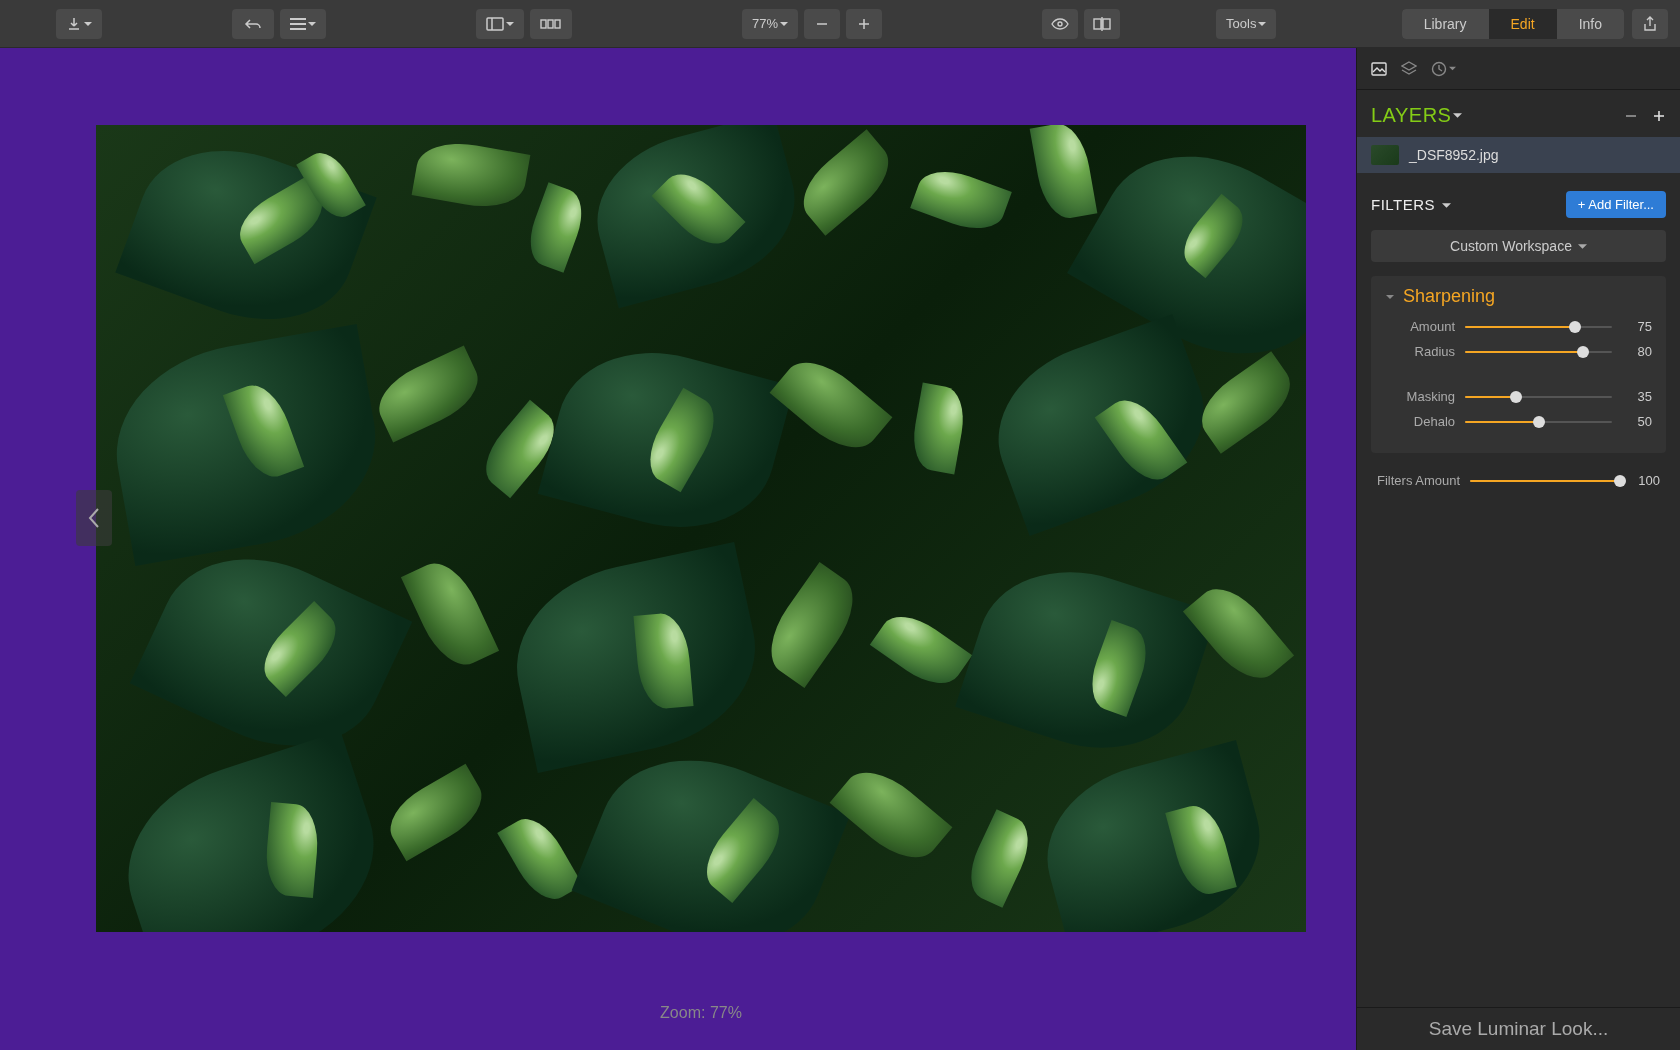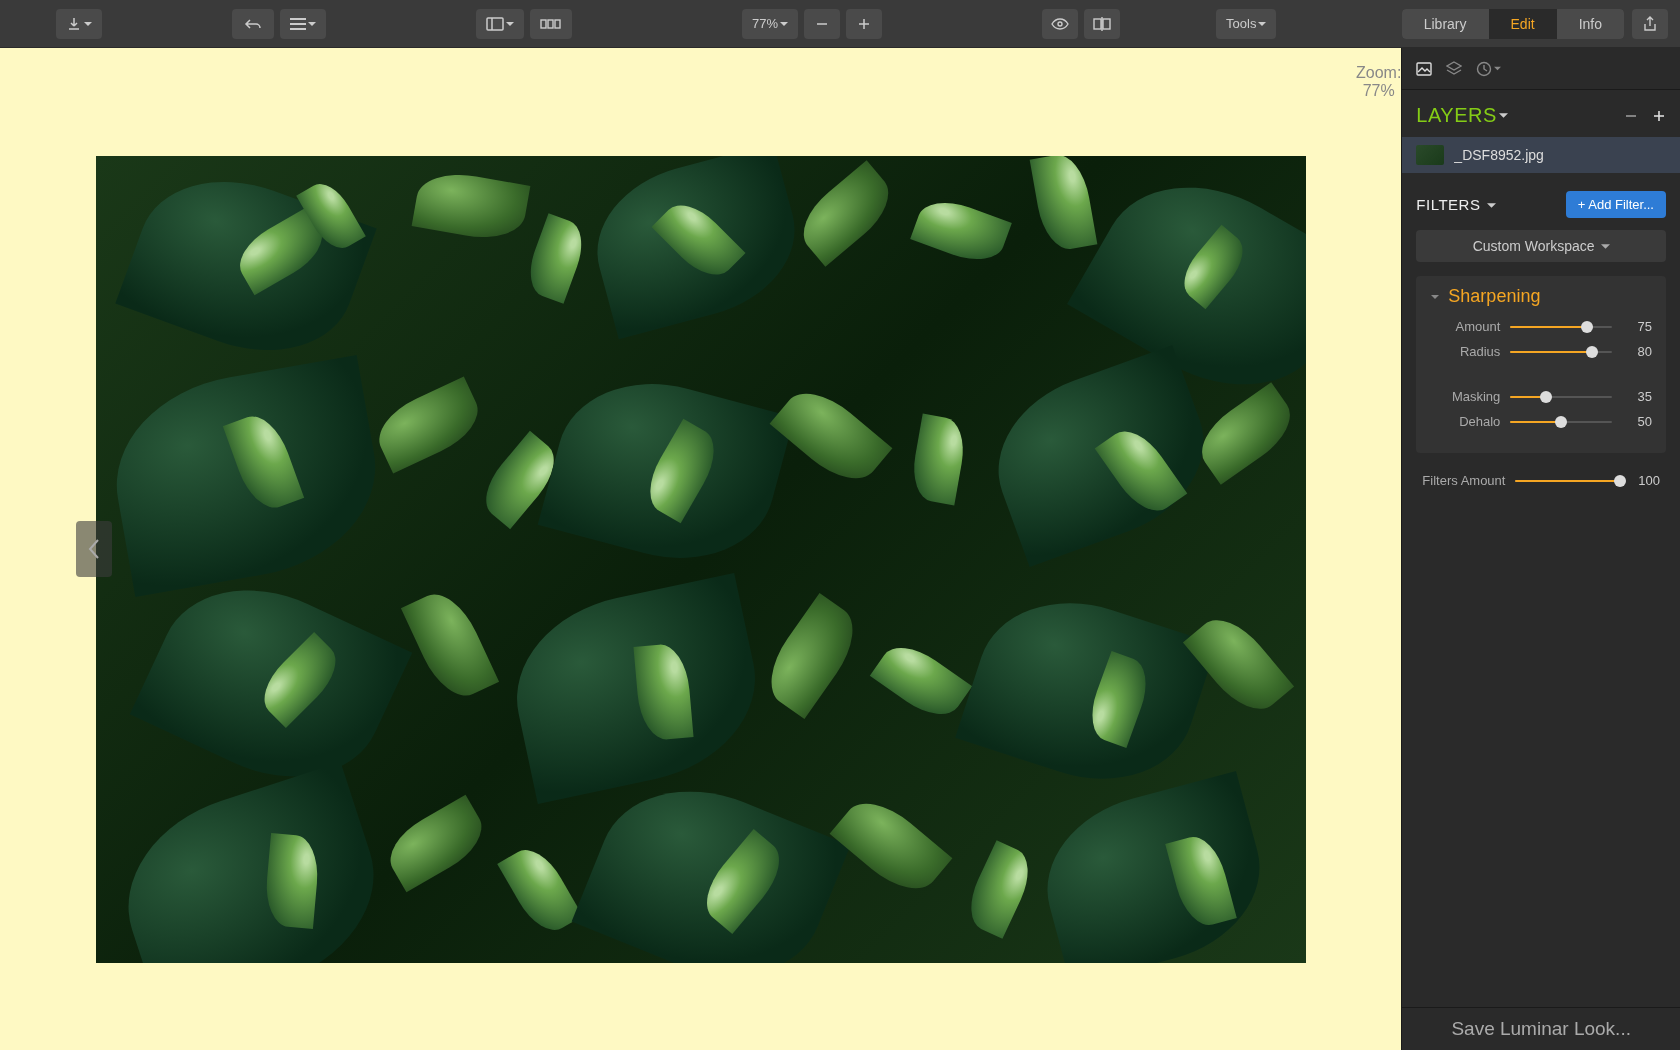--- a/index.html
+++ b/index.html
@@ -6,21 +6,21 @@
 body { background: #1a1a1a; color: #ccc; width: 1680px; height: 1050px; overflow: hidden; display: flex; flex-direction: column; }
 .toolbar { height: 48px; background: #3a3a3a; display: flex; align-items: center; padding: 0 12px; gap: 8px; border-bottom: 1px solid #2a2a2a; }
 .tb-group { display: flex; align-items: center; gap: 6px; padding-left: 44px; }
 .tb-btn { background: #4a4a4a; border: none; border-radius: 4px; height: 30px; min-width: 42px; display: flex; align-items: center; justify-content: center; color: #ccc; cursor: pointer; font-size: 13px; padding: 0 10px; }
 .tb-btn.small { min-width: 36px; padding: 0 8px; }
 .tb-spacer { flex: 1; }
 .tb-tabs { display: flex; background: #2a2a2a; border-radius: 4px; overflow: hidden; }
 .tb-tab { padding: 7px 22px; background: #4a4a4a; border: none; color: #ccc; cursor: pointer; font-size: 14px; }
 .tb-tab.active { background: #2a2a2a; color: #f5a623; }
 .main { flex: 1; display: flex; }
-.canvas-area { flex: 1; position: relative; background: #fef9c3; display: flex; flex-direction: row; padding-left: 46px; }
+.canvas-area { flex: 1; position: relative; background: #4c1d95; display: flex; flex-direction: column; padding-left: 46px; }
 .canvas-viewport { flex: 1; display: flex; align-items: center; justify-content: center; position: relative; padding: 40px 50px 20px 50px; }
 .image-placeholder { width: 1210px; height: 807px; background: linear-gradient(135deg, #1a3818 0%, #0a1f0a 50%, #1a3818 100%); position: relative; overflow: hidden; }
 .prev-arrow { position: absolute; left: 30px; top: 50%; transform: translateY(-50%); width: 36px; height: 56px; background: rgba(60,60,60,0.6); display: flex; align-items: center; justify-content: center; border-radius: 4px; cursor: pointer; color: #aaa; }
 .zoom-label { text-align: center; color: #888; font-size: 16px; padding: 16px 0 28px 0; }
 .sidebar { width: 350px; background: #2a2a2a; display: flex; flex-direction: column; border-left: 1px solid #1a1a1a; }
 .sidebar-tabs { height: 42px; display: flex; align-items: center; padding: 0 14px; gap: 14px; border-bottom: 1px solid #1a1a1a; }
 .sidebar-tab-icon { color: #888; cursor: pointer; display: flex; align-items: center; }
 .sidebar-tab-icon.active { color: #ddd; }
 .panel-header { display: flex; align-items: center; padding: 14px 14px 10px 14px; color: #84cc16; font-size: 20px; font-weight: 500; letter-spacing: 0.5px; }
 .panel-header-actions { margin-left: auto; display: flex; gap: 14px; color: #999; }

